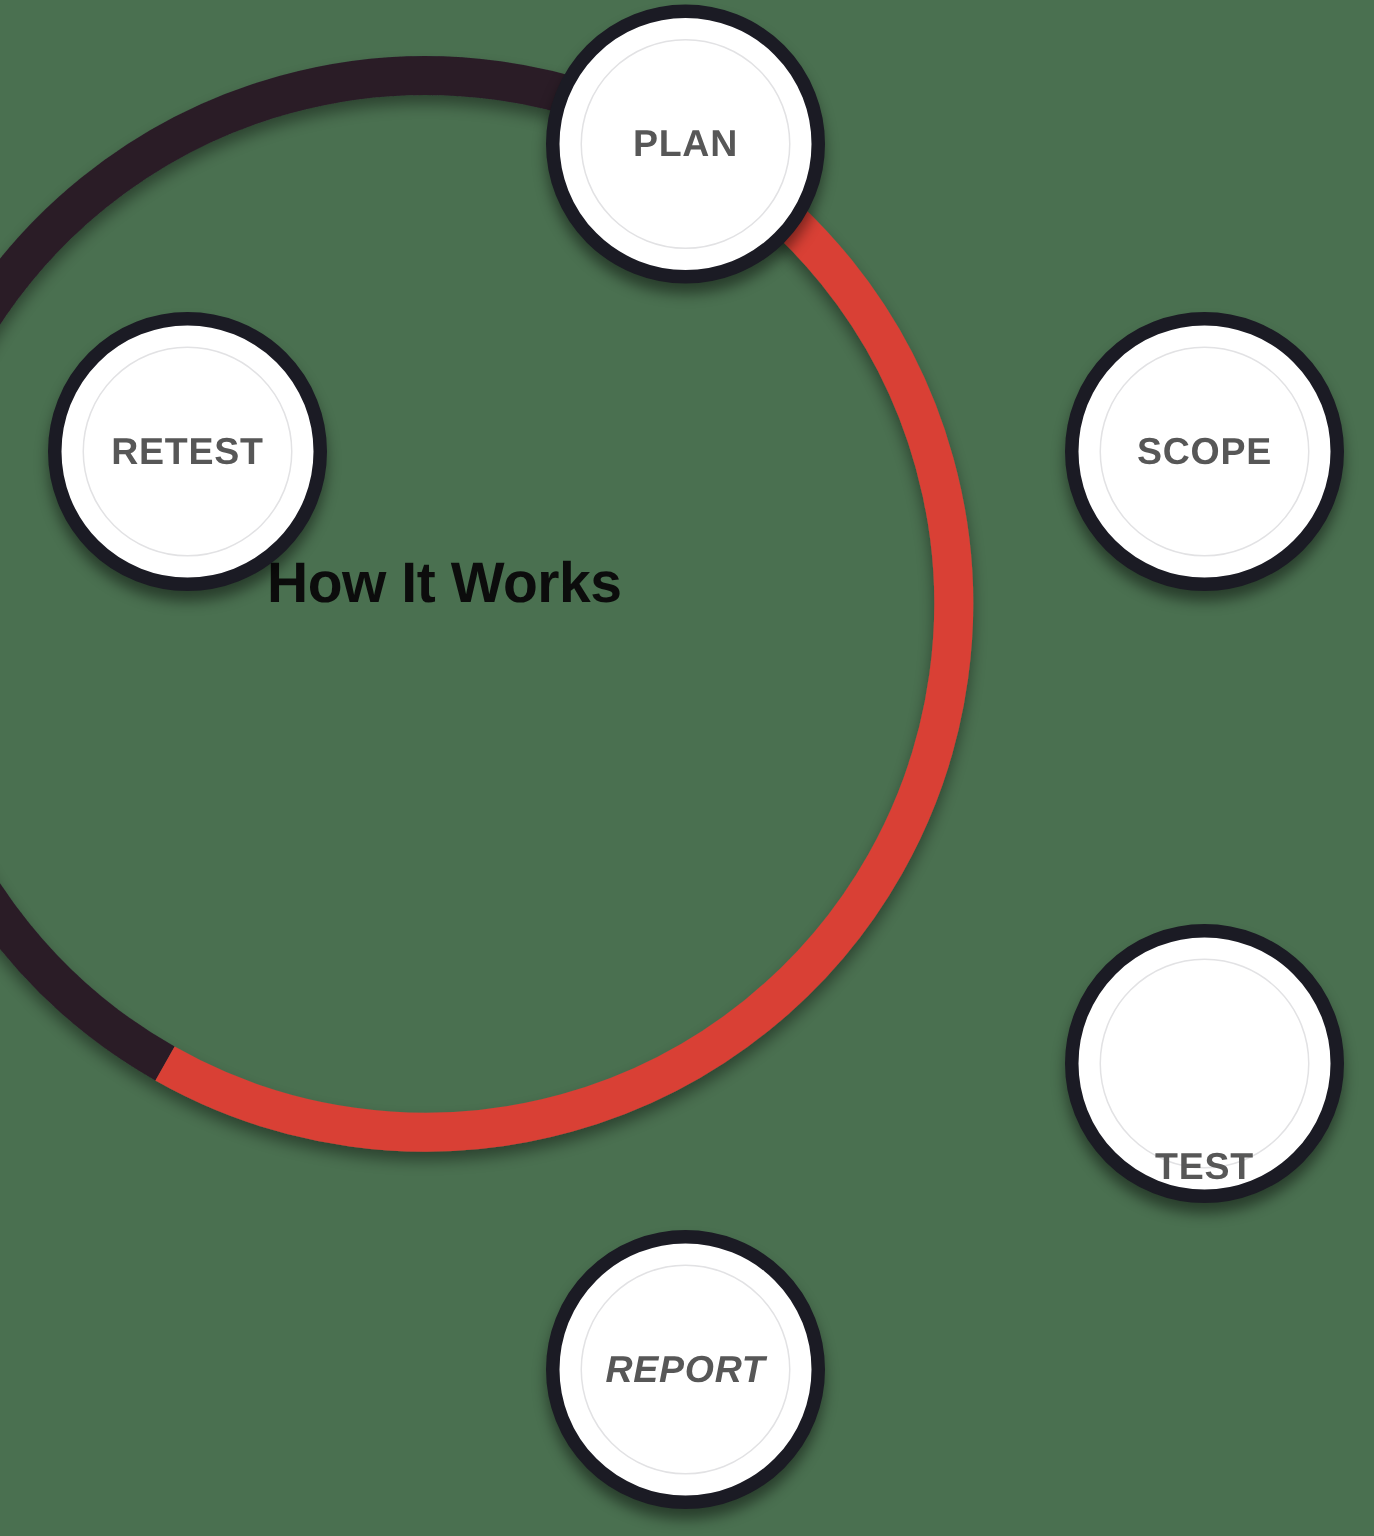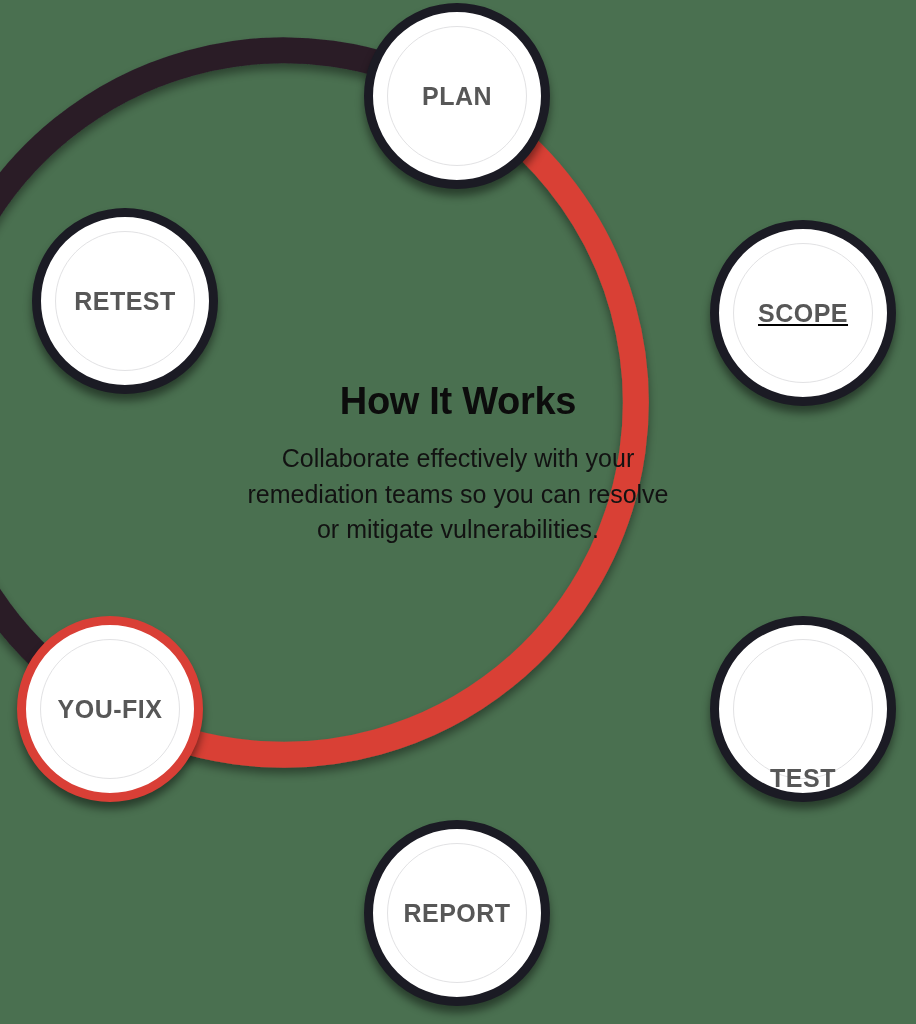--- a/index.html
+++ b/index.html
@@ -62,32 +62,32 @@
     position: relative;
     z-index: 2;
     font-size: 25px;
     font-weight: bold;
     letter-spacing: 0.5px;
     color: #575757;
     white-space: nowrap;
     font-family: "Liberation Sans", sans-serif;
   }
   .node-plan    { left: 364px; top: 3px; }
-  .node-scope   { left: 710px; top: 220px; text-decoration: underline; }
+  .node-scope   { left: 710px; top: 208px; }
   .node-test    { left: 710px; top: 616px; align-items: flex-end; }
-  .node-report  { left: 364px; top: 820px; }
+  .node-report  { left: 364px; top: 820px; font-style: italic; }
   .node-youfix  { left: 17px;  top: 616px; }
   .node-retest  { left: 32px;  top: 208px; }
 
   .center-block {
     position: absolute;
     left: 178px;
-    top: 380px;
+    top: 368px;
     width: 560px;
-    text-align: center;
+    text-align: left;
     z-index: 4;
   }
   .center-title {
     font-size: 38px;
     font-weight: bold;
     color: #0c0c0c;
     margin: 0 0 18px 0;
     letter-spacing: -0.3px;
     font-family: "Liberation Sans", sans-serif;
   }
@@ -132,32 +132,23 @@
   <div class="node dark node-test">
     <span class="node-inner-circle"></span>
     <span class="node-label">TEST</span>
   </div>
 
   <div class="node dark node-report">
     <span class="node-inner-circle"></span>
     <span class="node-label">REPORT</span>
   </div>
 
-  <div class="node accent node-youfix">
-    <span class="node-inner-circle"></span>
-    <span class="node-label">YOU-FIX</span>
-  </div>
 
   <div class="node dark node-retest">
     <span class="node-inner-circle"></span>
     <span class="node-label">RETEST</span>
   </div>
 
   <div class="center-block">
     <h1 class="center-title">How It Works</h1>
-    <p class="center-desc">
-      <span class="center-desc-line">Collaborate effectively with your</span>
-      <span class="center-desc-line">remediation teams so you can resolve</span>
-      <span class="center-desc-line">or mitigate vulnerabilities.</span>
-    </p>
   </div>
 
 </div>
 
 </body></html>

